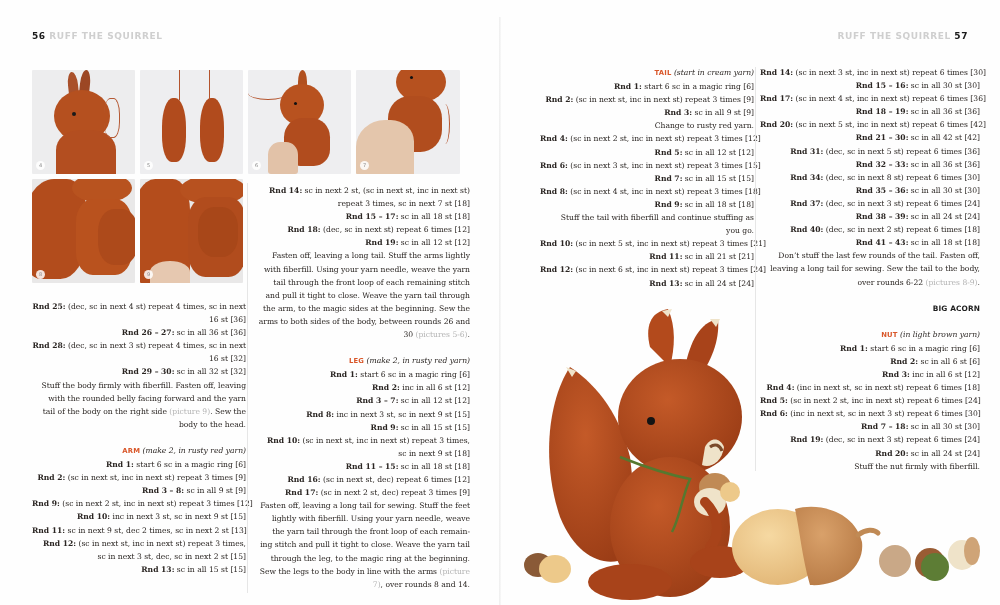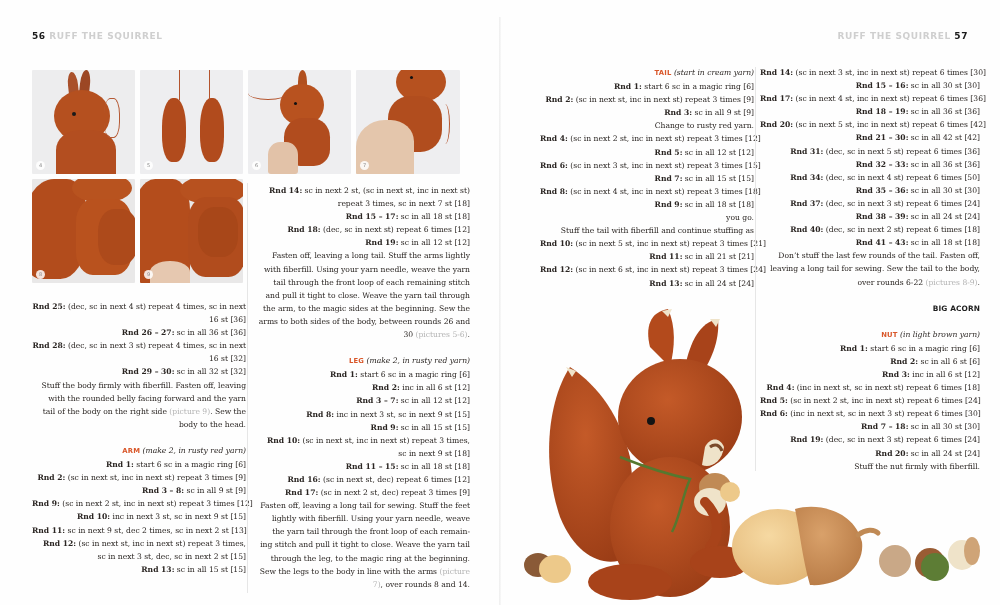--- a/index.html
+++ b/index.html
@@ -164,40 +164,40 @@
     <div class="ln"><span class="b">Rnd 1:</span><span> start 6 sc in a magic ring [6]</span></div>
     <div class="ln"><span class="b">Rnd 2:</span><span> (sc in next st, inc in next st) repeat 3 times [9]</span></div>
     <div class="ln"><span class="b">Rnd 3:</span><span> sc in all 9 st [9]</span></div>
     <div class="ln">Change to rusty red yarn.</div>
     <div class="ln"><span class="b">Rnd 4:</span><span> (sc in next 2 st, inc in next st) repeat 3 times [12]</span></div>
     <div class="ln"><span class="b">Rnd 5:</span><span> sc in all 12 st [12]</span></div>
     <div class="ln"><span class="b">Rnd 6:</span><span> (sc in next 3 st, inc in next st) repeat 3 times [15]</span></div>
     <div class="ln"><span class="b">Rnd 7:</span><span> sc in all 15 st [15]</span></div>
     <div class="ln"><span class="b">Rnd 8:</span><span> (sc in next 4 st, inc in next st) repeat 3 times [18]</span></div>
     <div class="ln"><span class="b">Rnd 9:</span><span> sc in all 18 st [18]</span></div>
+    <div class="ln">Stuff the tail with fiberfill and continue stuffing as</div>
     <div class="ln">you go.</div>
-    <div class="ln">Stuff the tail with fiberfill and continue stuffing as</div>
     <div class="ln"><span class="b">Rnd 10:</span><span> (sc in next 5 st, inc in next st) repeat 3 times [21]</span></div>
     <div class="ln"><span class="b">Rnd 11:</span><span> sc in all 21 st [21]</span></div>
     <div class="ln"><span class="b">Rnd 12:</span><span> (sc in next 6 st, inc in next st) repeat 3 times [24]</span></div>
     <div class="ln"><span class="b">Rnd 13:</span><span> sc in all 24 st [24]</span></div>
   </div>
 
   <div class="vrule" style="left:755px;top:50px;height:404px;"></div>
 
   <div class="col col-4">
     <div class="ln"><span class="b">Rnd 14:</span><span> (sc in next 3 st, inc in next st) repeat 6 times [30]</span></div>
     <div class="ln"><span class="b">Rnd 15 – 16:</span><span> sc in all 30 st [30]</span></div>
     <div class="ln"><span class="b">Rnd 17:</span><span> (sc in next 4 st, inc in next st) repeat 6 times [36]</span></div>
     <div class="ln"><span class="b">Rnd 18 – 19:</span><span> sc in all 36 st [36]</span></div>
     <div class="ln"><span class="b">Rnd 20:</span><span> (sc in next 5 st, inc in next st) repeat 6 times [42]</span></div>
     <div class="ln"><span class="b">Rnd 21 – 30:</span><span> sc in all 42 st [42]</span></div>
     <div class="ln"><span class="b">Rnd 31:</span><span> (dec, sc in next 5 st) repeat 6 times [36]</span></div>
     <div class="ln"><span class="b">Rnd 32 – 33:</span><span> sc in all 36 st [36]</span></div>
-    <div class="ln"><span class="b">Rnd 34:</span><span> (dec, sc in next 4 st) repeat 6 times [50]</span></div>
+    <div class="ln"><span class="b">Rnd 34:</span><span> (dec, sc in next 8 st) repeat 6 times [30]</span></div>
     <div class="ln"><span class="b">Rnd 35 – 36:</span><span> sc in all 30 st [30]</span></div>
     <div class="ln"><span class="b">Rnd 37:</span><span> (dec, sc in next 3 st) repeat 6 times [24]</span></div>
     <div class="ln"><span class="b">Rnd 38 – 39:</span><span> sc in all 24 st [24]</span></div>
     <div class="ln"><span class="b">Rnd 40:</span><span> (dec, sc in next 2 st) repeat 6 times [18]</span></div>
     <div class="ln"><span class="b">Rnd 41 – 43:</span><span> sc in all 18 st [18]</span></div>
     <div class="ln">Don’t stuff the last few rounds of the tail. Fasten off,</div>
     <div class="ln">leaving a long tail for sewing. Sew the tail to the body,</div>
     <div class="ln"><span>over rounds 6-22 </span><span class="ref">(pictures 8-9)</span><span>.</span></div>
     <div class="ln" style="height:13px;"></div>
     <div class="ln heading">BIG ACORN</div>

